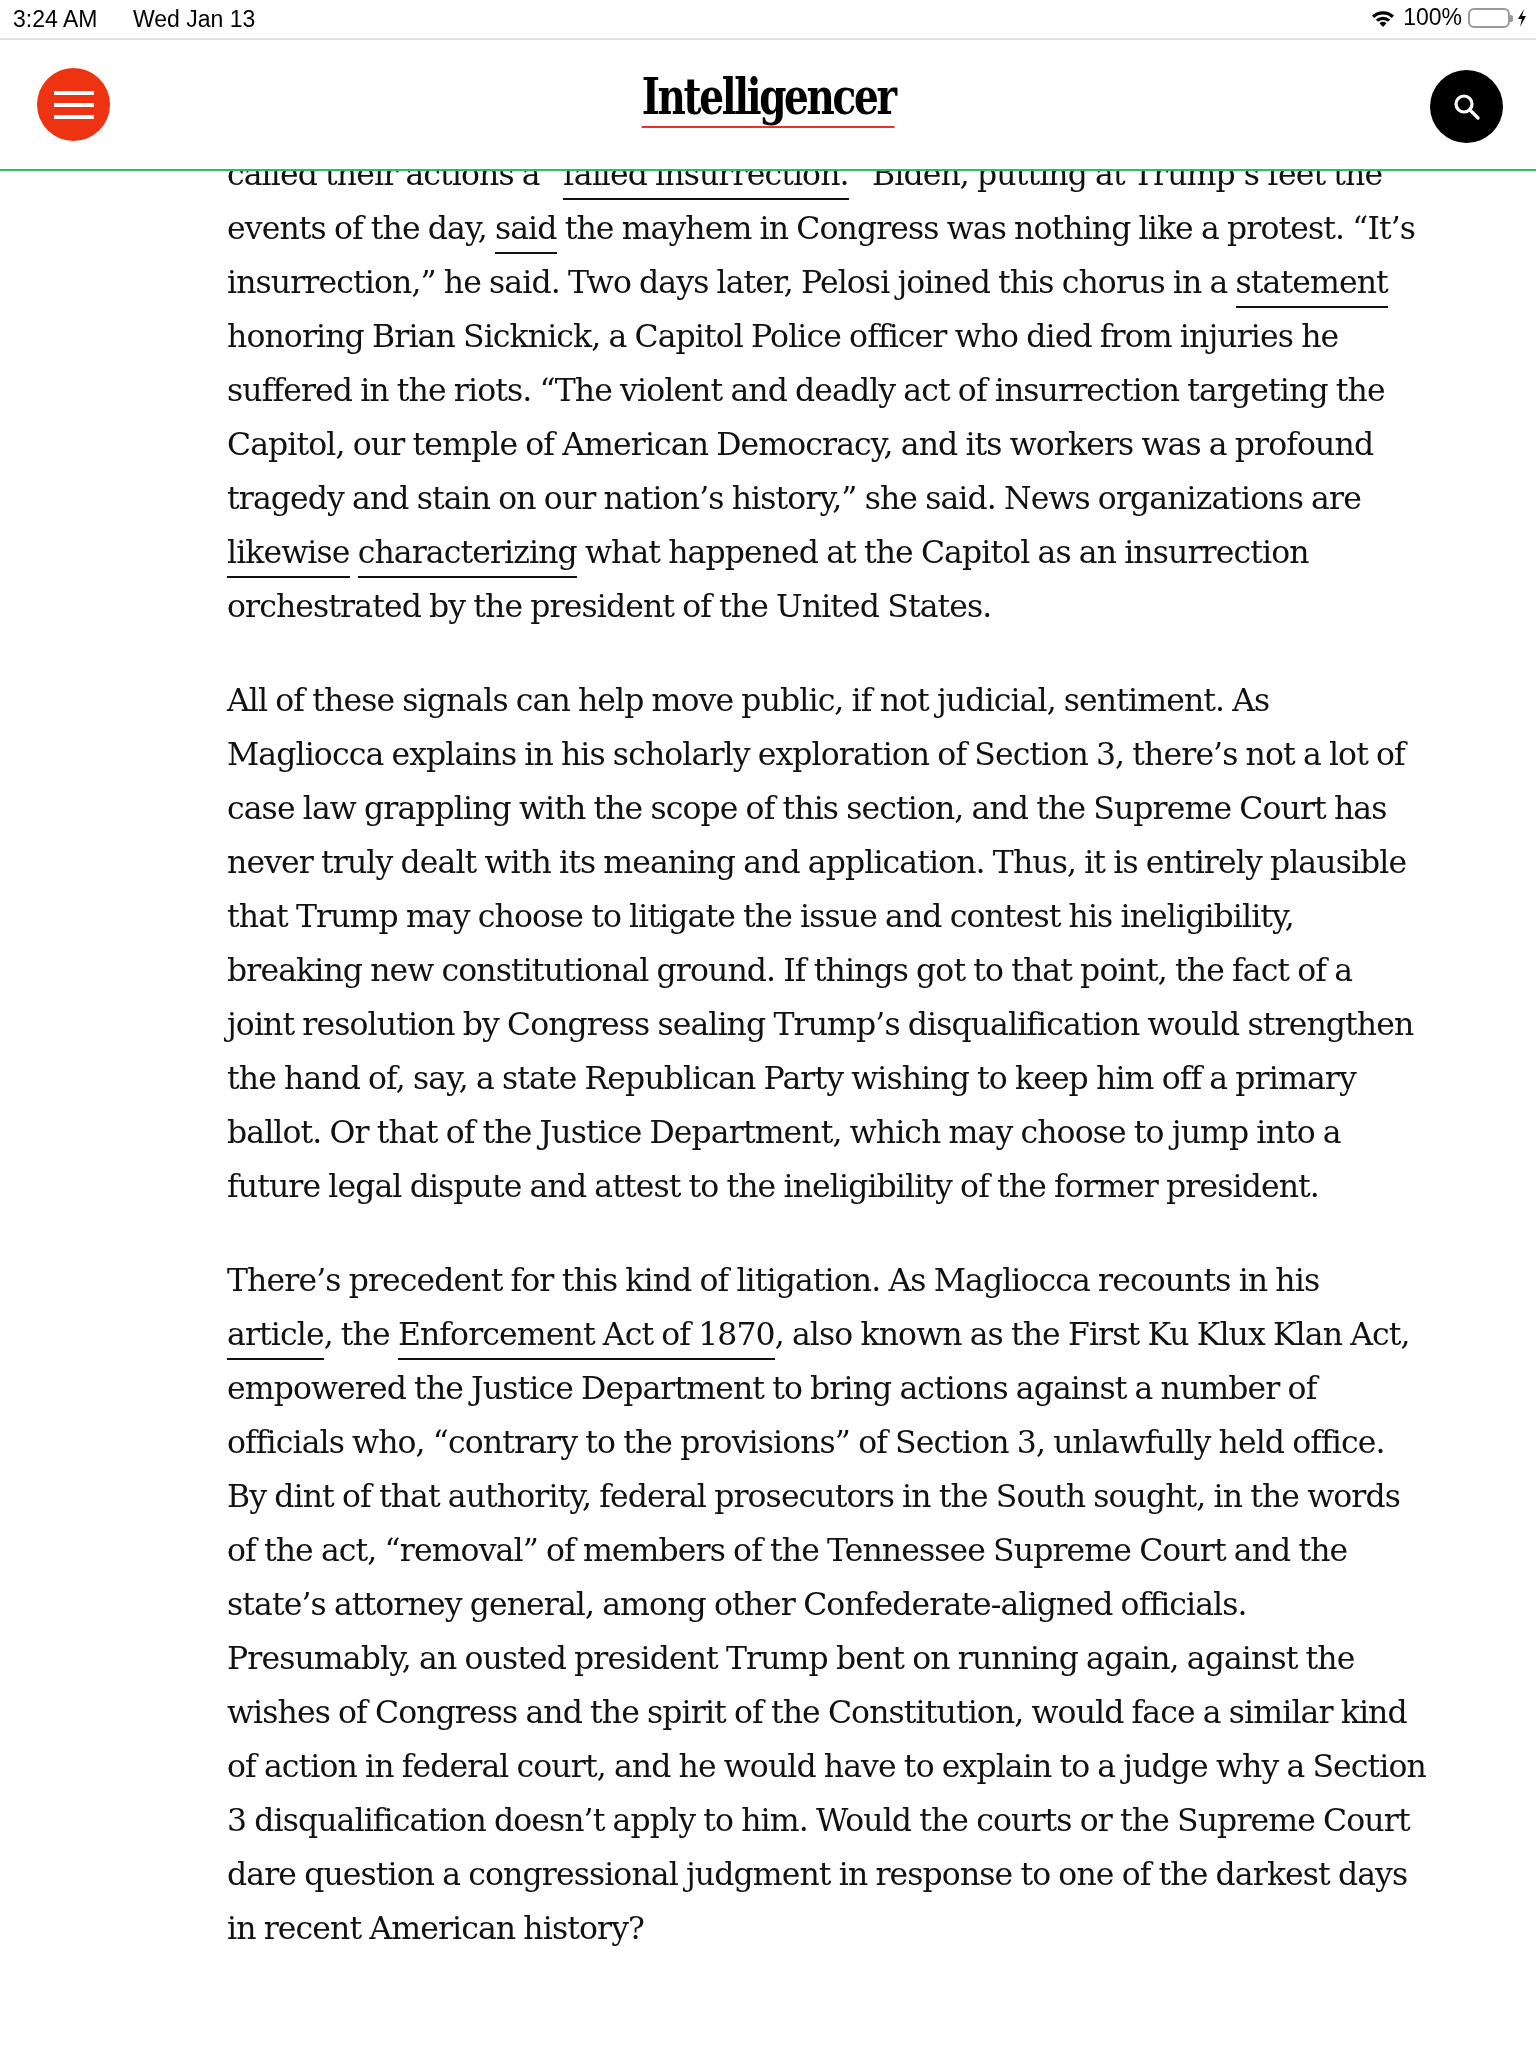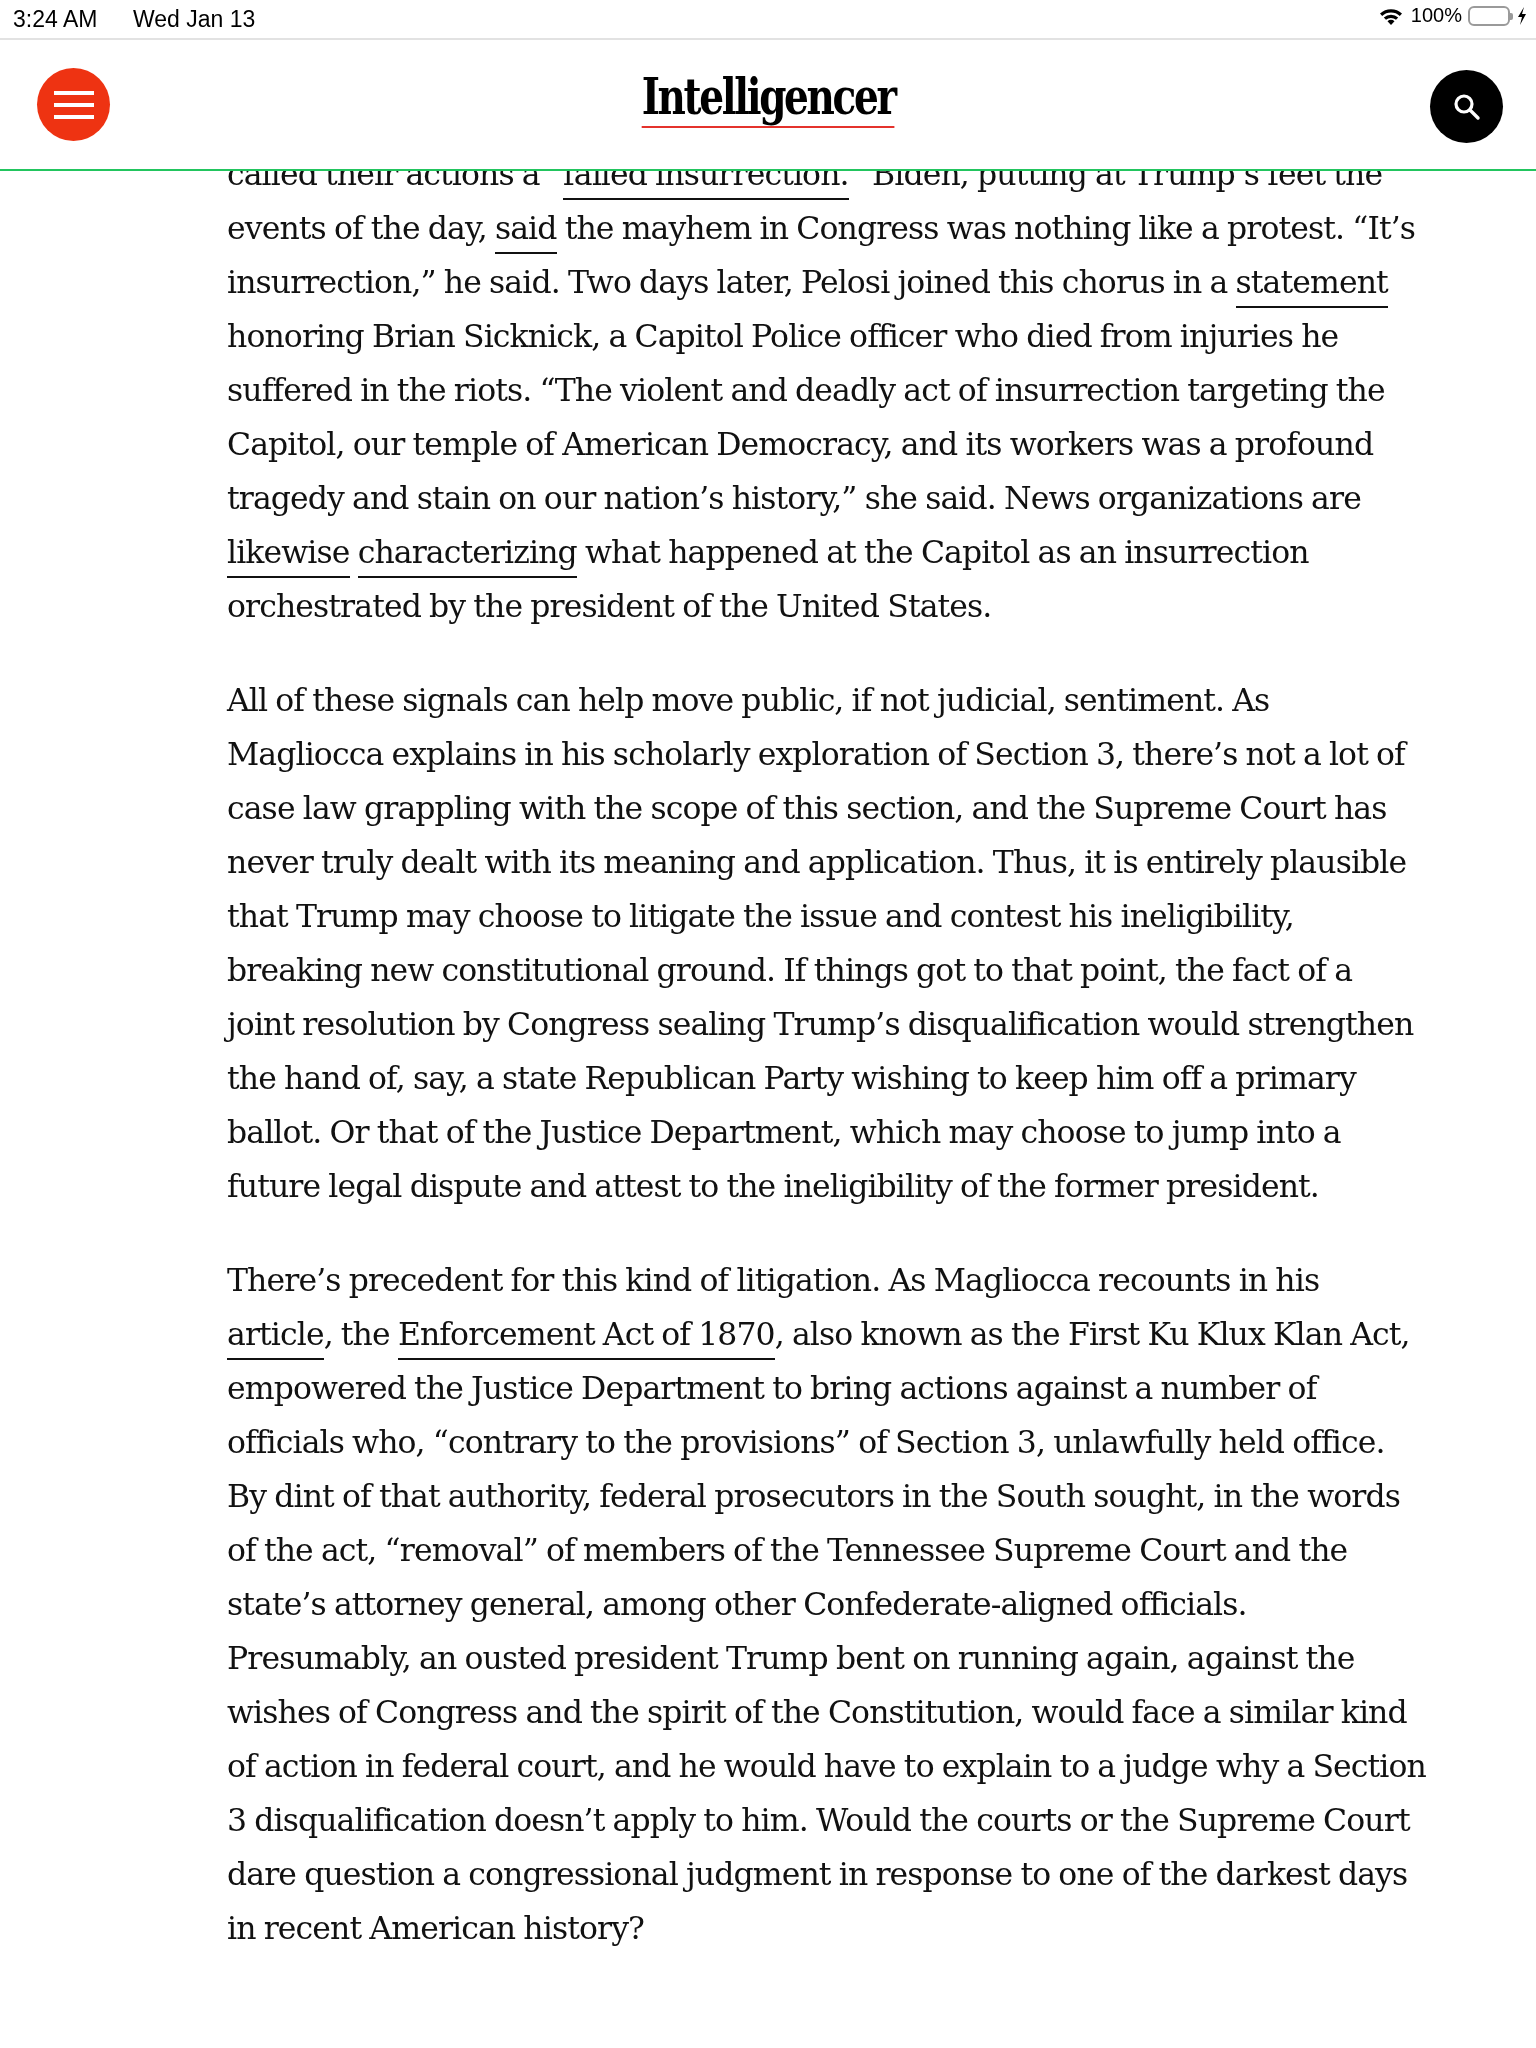--- a/index.html
+++ b/index.html
@@ -13,21 +13,21 @@
   .status-bar {
     position: absolute; left: 0; top: 0; width: 1536px; height: 44px;
     background: #ffffff; z-index: 30;
     font-family: "Liberation Sans", "DejaVu Sans", sans-serif;
     font-size: 23px; color: #000;
   }
   .status-bar .time { position: absolute; left: 13px; top: 6px; }
   .status-bar .date { position: absolute; left: 133px; top: 6px; }
   .status-bar .right { position: absolute; right: 8px; top: 4px; display: flex; align-items: center; gap: 6px; }
   .wifi { width: 28px; height: 22px; display: inline-block; }
-  .battery-pct { font-size: 20px; }
+  .battery-pct { font-size: 23px; }
   .battery {
     width: 42px; height: 20px; border: 2px solid #9a9a9a; border-radius: 6px;
     box-sizing: border-box; padding: 2px; position: relative; display: inline-block;
   }
   .battery .fill { width: 100%; height: 100%; background: #4cd964; border-radius: 3px; }
   .battery::after {
     content: ""; position: absolute; right: -5px; top: 5px; width: 3px; height: 7px;
     background: #9a9a9a; border-radius: 0 2px 2px 0;
   }
   .bolt { width: 12px; height: 20px; display: inline-block; }

